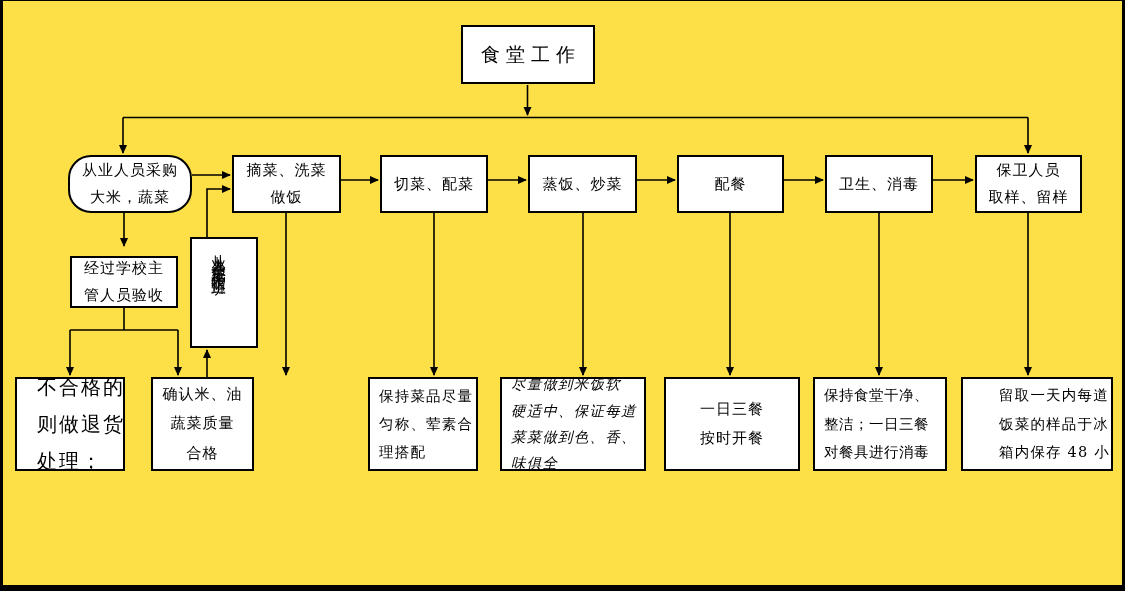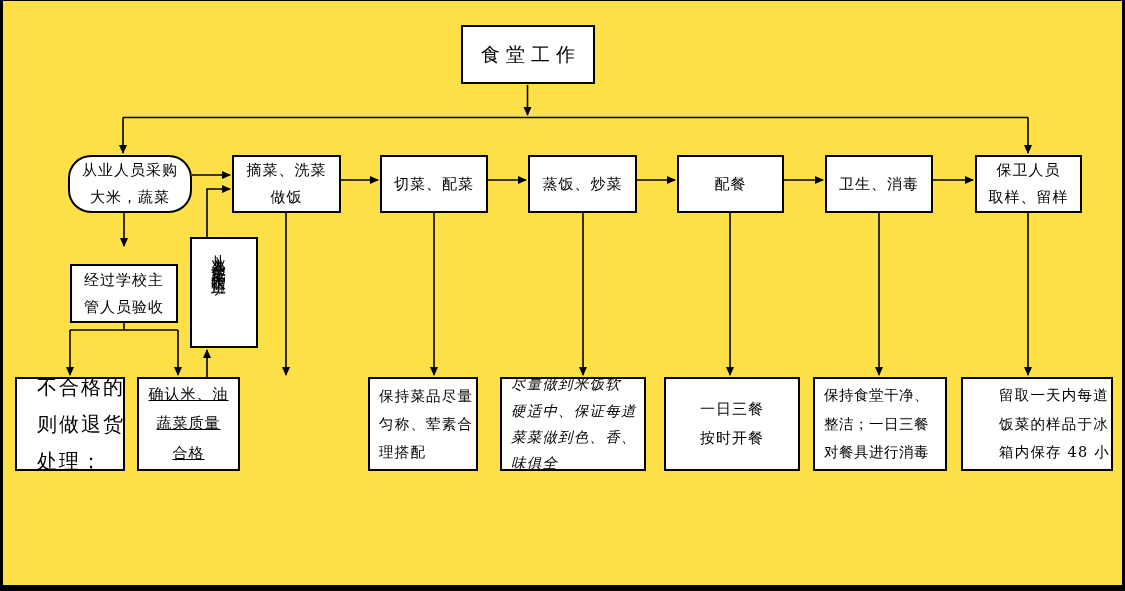--- a/index.html
+++ b/index.html
@@ -98,28 +98,28 @@
 大米，蔬菜</div>
   <div class="node center stage" style="left:232px; top:155px; width:109px; height:58px;">摘菜、洗菜
 做饭</div>
   <div class="node center stage" style="left:380px; top:155px; width:108px; height:58px;">切菜、配菜</div>
   <div class="node center stage" style="left:528px; top:155px; width:109px; height:58px;">蒸饭、炒菜</div>
   <div class="node center stage" style="left:677px; top:155px; width:107px; height:58px;">配餐</div>
   <div class="node center stage" style="left:825px; top:155px; width:108px; height:58px;">卫生、消毒</div>
   <div class="node center stage" style="left:975px; top:155px; width:107px; height:58px;">保卫人员
 取样、留样</div>
 
-  <div class="node center stage" style="left:70px; top:264px; width:108px; height:59px;">经过学校主
+  <div class="node center stage" style="left:70px; top:256px; width:108px; height:52px;">经过学校主
 管人员验收</div>
   <div class="node vertical-node" style="left:190px; top:237px; width:68px; height:111px;">从业人员穿戴工作衣帽上班</div>
 
   <div class="node left detail-big" style="left:15px;  top:377px; width:110px; height:94px; padding-left:20px;">不合格的
 则做退货
 处理；</div>
-  <div class="node center detail" style="left:137px; top:377px; width:103px; height:94px;text-decoration:underline;">确认米、油
+  <div class="node center detail" style="left:151px; top:377px; width:103px; height:94px;">确认米、油
 蔬菜质量
 合格</div>
   <div class="node left detail detail-tight" style="left:368px; top:377px; width:110px; height:94px; line-height:1.95; letter-spacing:1.2px;">保持菜品尽量
 匀称、荤素合
 理搭配</div>
   <div class="node left detail detail-tight" style="left:500px; top:377px; width:146px; height:94px; line-height:1.82; letter-spacing:1.2px;font-style:italic;">尽量做到米饭软
 硬适中、保证每道
 菜菜做到色、香、
 味俱全</div>
   <div class="node center detail" style="left:664px; top:377px; width:136px; height:94px;">一日三餐

